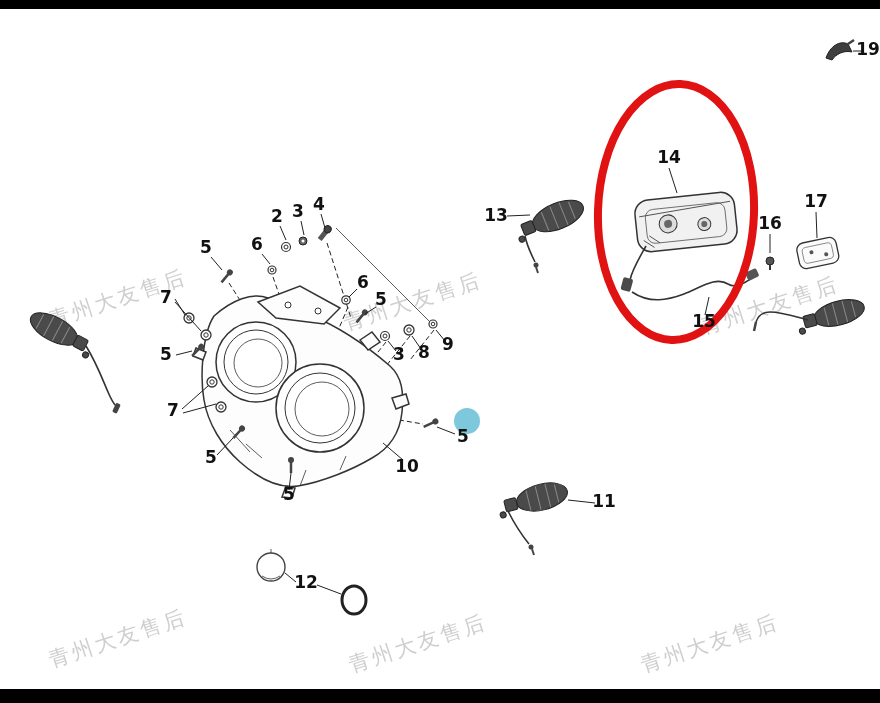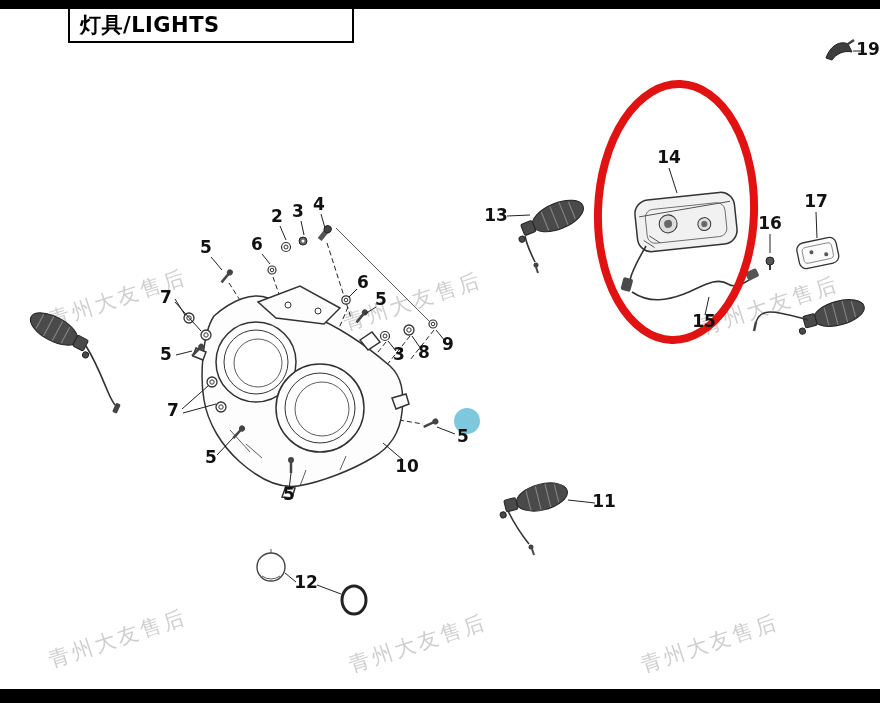--- a/index.html
+++ b/index.html
@@ -23,23 +23,20 @@
   .dk{fill:#4a4a4a;stroke:#222;stroke-width:1;}
   .wire{fill:none;stroke:#333;stroke-width:1.6;}
 </style>
 </head>
 <body>
 
 <div class="stage">
 
   <div class="bar bar-top"></div>
 
-  <div class="titlebox">
-    <span>灯具/LIGHTS</span>
-  </div>
 
   <svg class="diagram" width="880" height="703" viewBox="0 0 880 703">
 
     <g class="wm">
       <text transform="translate(120,305) rotate(-18)">青州大友售后</text>
       <text transform="translate(415,308) rotate(-18)">青州大友售后</text>
       <text transform="translate(772,312) rotate(-18)">青州大友售后</text>
       <text transform="translate(120,645) rotate(-18)">青州大友售后</text>
       <text transform="translate(420,650) rotate(-18)">青州大友售后</text>
       <text transform="translate(712,650) rotate(-18)">青州大友售后</text>

